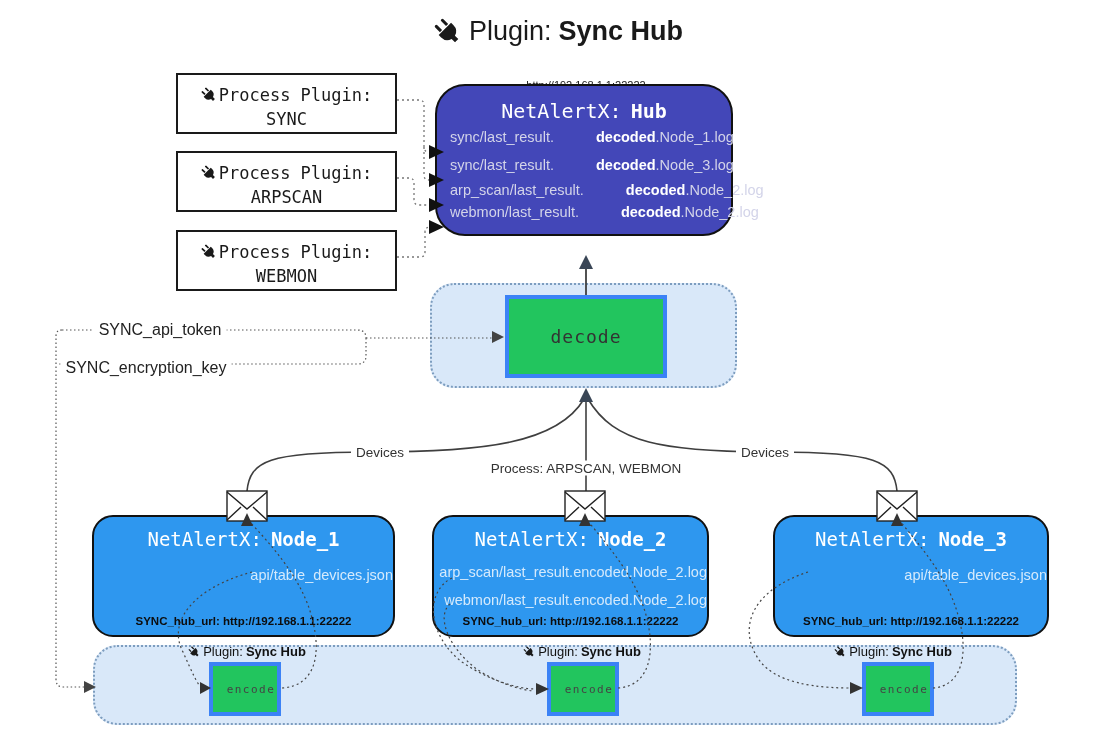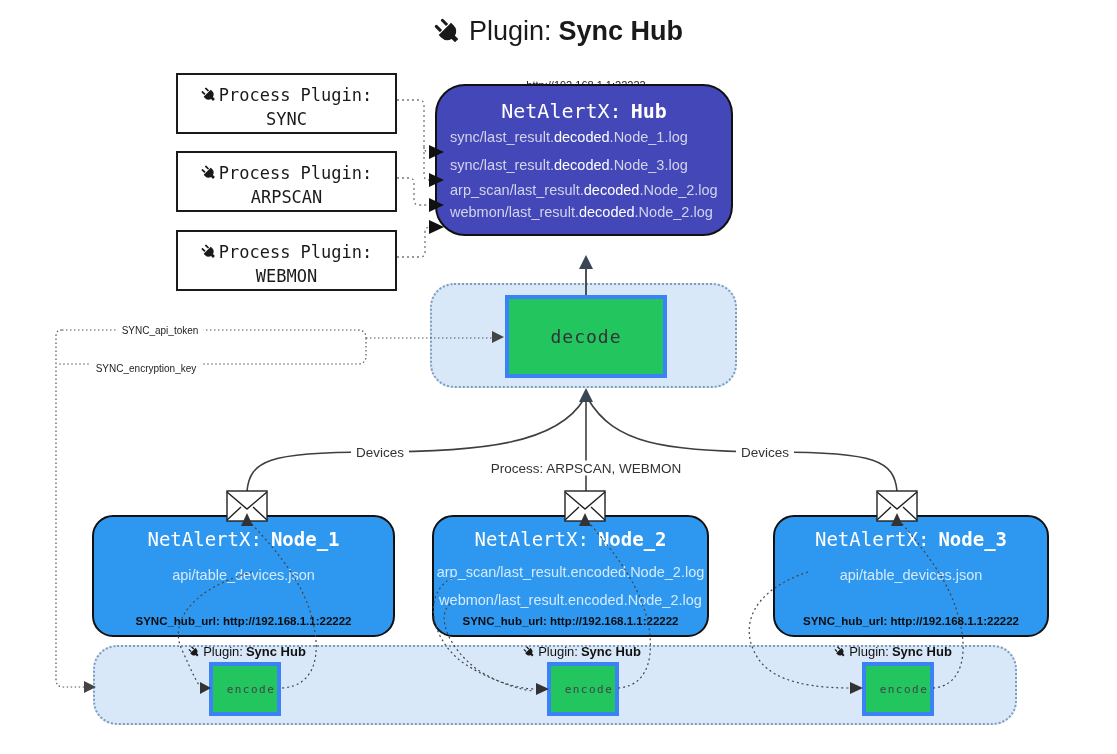--- a/index.html
+++ b/index.html
@@ -26,44 +26,44 @@
 
   
   .hub-url{position:absolute;top:85px;left:586px;transform:translate(-50%,-50%);
            font-size:11px;color:#222;white-space:nowrap;z-index:2;}
   .hub{position:absolute;left:435px;top:84px;width:298px;height:152px;background:#4347b8;
        border:2px solid #111;border-radius:30px;box-sizing:border-box;z-index:2;}
   .hub-title{position:absolute;top:13px;left:0;right:0;text-align:center;
              font-family:"DejaVu Sans Mono",monospace;font-size:20px;color:#fff;}
   .hub-title b,.node-title b{font-weight:700;margin-left:9px;}
   .hubrow{position:absolute;left:13px;white-space:nowrap;font-size:14.5px;color:#d3d4e9;}
-  .hubrow b{color:#fff;font-weight:400;}
+  .hubrow b{color:#fff;font-weight:700;margin-left:42px;}
 
   
   .panel{position:absolute;background:#d9e8f9;border:2px dotted #7d9dbf;box-sizing:border-box;
          border-radius:24px;z-index:1;}
   .decode-panel{left:430px;top:283px;width:307px;height:105px;}
   .white-box{position:absolute;background:#22c55e;border:4px solid #3b82f6;box-sizing:border-box;
              display:flex;align-items:center;justify-content:center;
              font-family:"DejaVu Sans Mono",monospace;color:#333;z-index:2;}
   .decode-box{left:505px;top:295px;width:162px;height:83px;font-size:18px;letter-spacing:1px;}
 
   
   .line-label{position:absolute;transform:translate(-50%,-50%);background:#fff;
               padding:0 5px;white-space:nowrap;color:#333;z-index:6;}
   .lbl-13{font-size:13.5px;}
-  .lbl-14{font-size:10px;color:#222;}
+  .lbl-14{font-size:16px;color:#222;}
 
   
   .node{position:absolute;top:515px;height:122px;background:#2e97ef;border:2px solid #111;
         border-radius:21px;box-sizing:border-box;z-index:2;}
   .node-title{position:absolute;top:11px;left:0;right:0;text-align:center;
               font-family:"DejaVu Sans Mono",monospace;font-size:19px;color:#fff;
               white-space:nowrap;}
-  .node-file{position:absolute;left:0;right:0;text-align:center;font-size:14.5px;
+  .node-file{position:absolute;left:0;right:0;text-align:right;font-size:14.5px;
              color:#d5eafc;white-space:nowrap;}
   .node-url{position:absolute;left:0;right:0;bottom:8px;text-align:center;font-size:11.5px;
             font-weight:600;color:#0d0d0d;white-space:nowrap;}
 
   
   .encode-panel{left:93px;top:645px;width:924px;height:80px;}
   .encode-box{top:662px;width:72px;height:54px;font-size:11px;letter-spacing:1.5px;color:#444;padding-left:12px;}
   .plugin-tag{position:absolute;top:644px;transform:translate(-50%,0);display:flex;
               align-items:center;gap:3px;font-size:13px;color:#111;white-space:nowrap;z-index:3;}
   .plugin-tag b{font-weight:700;}

